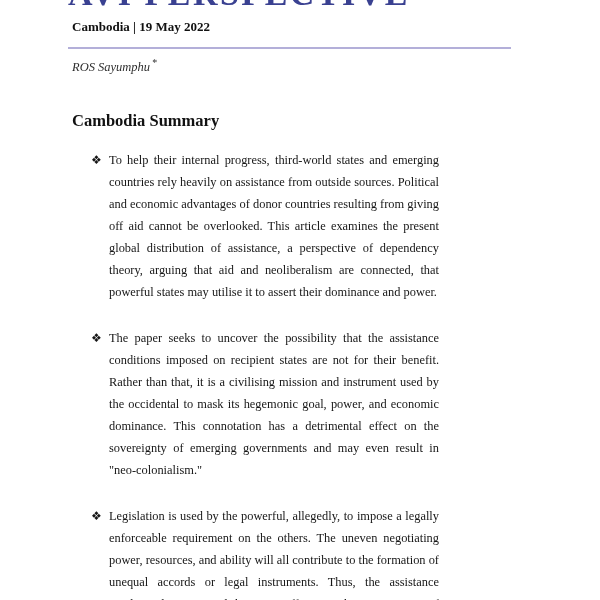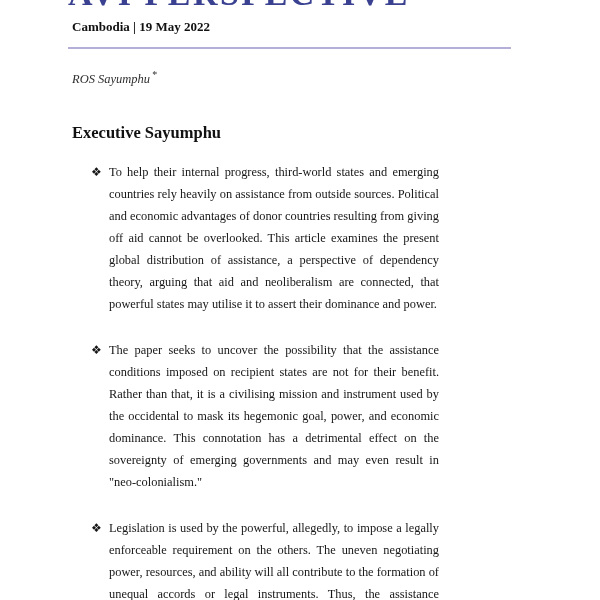--- a/index.html
+++ b/index.html
@@ -44,21 +44,21 @@
     width: 472px;
   }
   .article-title {
     margin-top: 17px;
     font-size: 15.5px;
     line-height: 18px;
     font-weight: bold;
     color: #111111;
   }
   .author {
-    margin-top: 18px;
+    margin-top: 6px;
     font-size: 12.5px;
     line-height: 15px;
     font-style: italic;
     color: #2e2e2e;
   }
   .author sup {
     font-size: 10px;
     font-style: normal;
     margin-left: 2px;
   }
@@ -100,21 +100,21 @@
     <div class="masthead-title" style="color:#3a4191;">AVI PERSPECTIVE</div>
   </div>
 
   <div class="dateline">Cambodia | 19 May 2022</div>
 
   <hr class="rule">
 
 
   <div class="author"><span>ROS Sayumphu</span><sup>*</sup></div>
 
-  <h3 class="section-heading">Executive Sayumphu</h3>
+  <h3 class="section-heading">Cambodia Summary</h3>
 
   <ul class="summary-list">
     <li class="summary-item">
       <span class="bullet-marker">❖</span>
       <span>To help their internal progress, third-world states and emerging countries rely heavily on assistance from outside sources. Political and economic advantages of donor countries resulting from giving off aid cannot be overlooked. This article examines the present global distribution of assistance, a perspective of dependency theory, arguing that aid and neoliberalism are connected, that powerful states may utilise it to assert their dominance and power.</span>
     </li>
     <li class="summary-item">
       <span class="bullet-marker">❖</span>
       <span>The paper seeks to uncover the possibility that the assistance conditions imposed on recipient states are not for their benefit. Rather than that, it is a civilising mission and instrument used by the occidental to mask its hegemonic goal, power, and economic dominance. This connotation has a detrimental effect on the sovereignty of emerging governments and may even result in "neo-colonialism."</span>
     </li>

